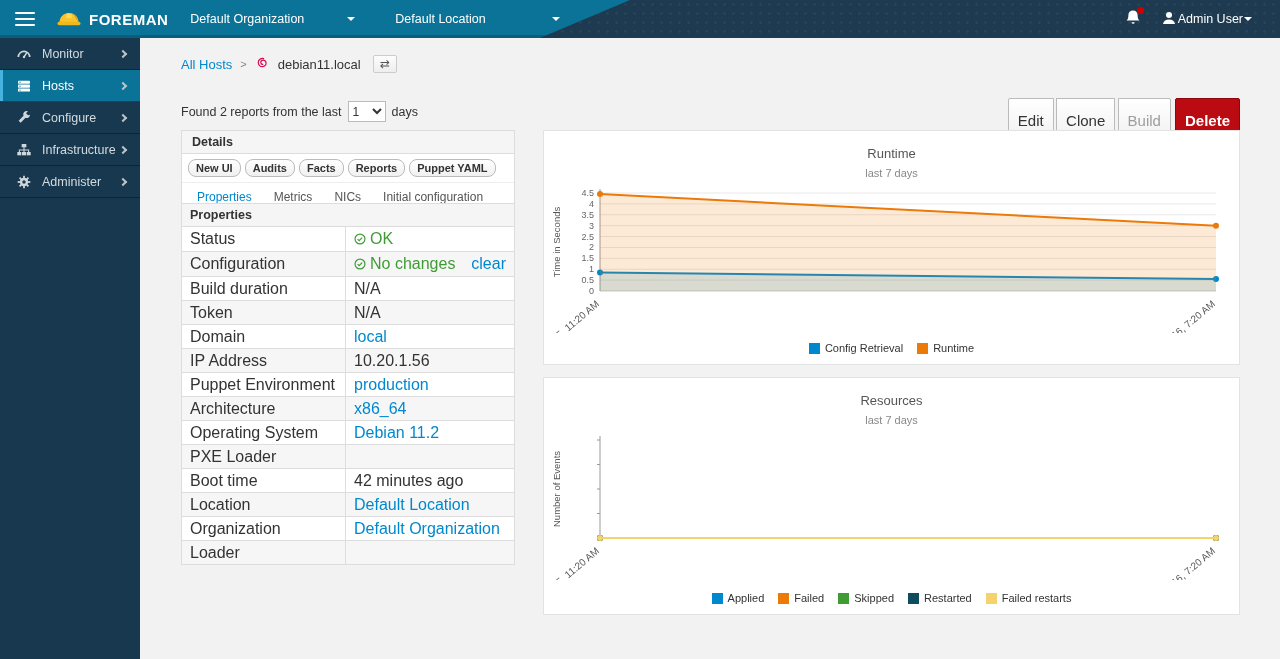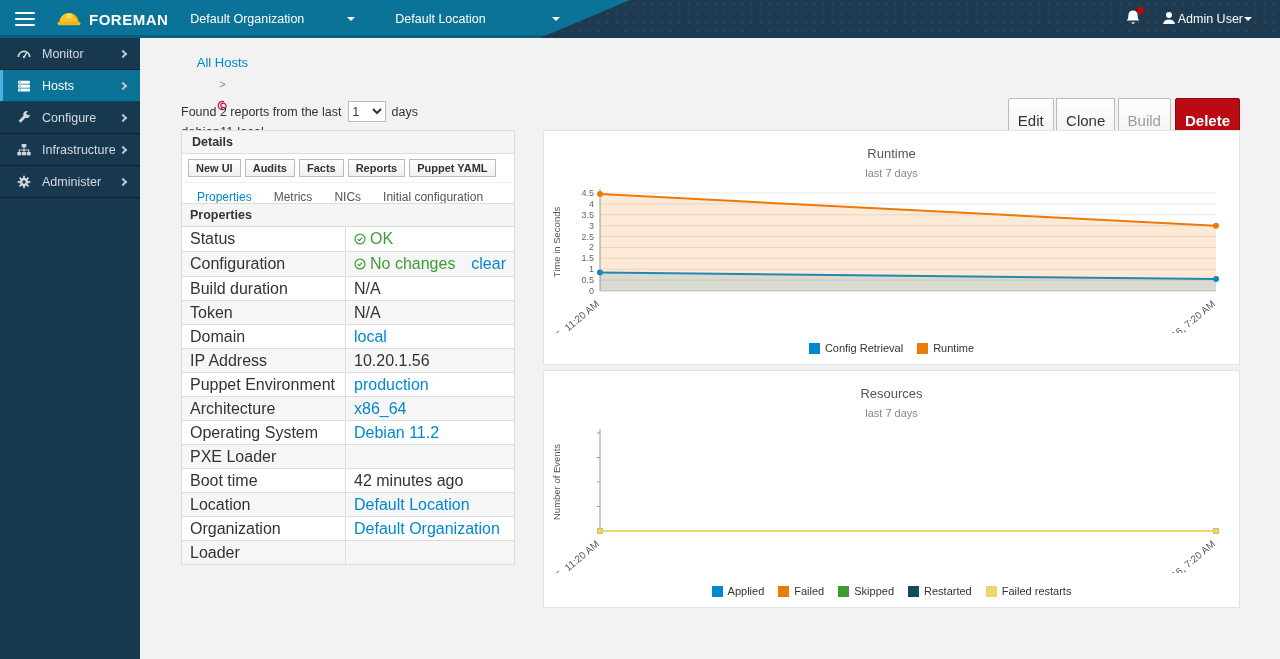--- a/index.html
+++ b/index.html
@@ -27,59 +27,59 @@
   
   .sidebar { position:absolute; top:38px; left:0; width:140px; height:621px; background:#17384e; z-index:20; }
   .side-item { display:flex; align-items:center; height:32px; padding:0 14px 0 16px; color:#d4dbe0; font-size:12.5px; border-bottom:1px solid rgba(0,0,0,.35); cursor:pointer; position:relative; }
   .side-item .icn { width:16px; height:16px; margin-right:10px; flex:0 0 16px; }
   .side-item .chev { width:6px; height:6px; border-right:2px solid #b9c3ca; border-top:2px solid #b9c3ca; transform:rotate(45deg); margin-left:auto; }
   .side-item.active { background:#0b7397; color:#fff; }
   .side-item.active::before { content:""; position:absolute; left:0; top:0; bottom:0; width:3px; background:#46b2e0; }
 
   
   .content { position:absolute; top:38px; left:140px; width:1140px; height:621px; background:#f2f2f2; }
-  .breadcrumb { position:absolute; top:17px; left:41px; display:flex; align-items:center; gap:8px; font-size:13px;flex-direction:column; }
+  .breadcrumb { position:absolute; top:17px; left:41px; display:flex; align-items:center; gap:8px; font-size:13px; }
   .breadcrumb a { color:#0088ce; text-decoration:none; }
   .crumb-sep { color:#888; font-size:11px; }
   .switch-btn { margin-left:4px; border:1px solid #ccc; background:linear-gradient(#fdfdfd,#eee); border-radius:2px; padding:1px 6px; font-size:12px; color:#555; cursor:pointer; }
 
   .reports-bar { position:absolute; top:63px; left:41px; display:flex; align-items:center; gap:6px; font-size:12.5px; color:#333; }
   .reports-bar select { height:21px; width:38px; border:1px solid #bbb; background:#fff; font-size:12px; color:#333; }
 
   .host-actions { position:absolute; top:60px; right:40px; display:flex; align-items:center; }
   .btn { border:1px solid #bbb; background:linear-gradient(#fff,#f0f0f0); color:#333; font-size:15px; padding:13px 9px; cursor:pointer; font-family:inherit; }
   .btn-group .btn { margin-right:-1px; border-radius:0; }
   .btn-group .btn:first-child { border-radius:2px 0 0 2px; }
   .btn-group .btn:last-child { border-radius:0 2px 2px 0; }
   .btn.disabled { color:#9d9d9d; cursor:default; }
   .btn-danger { background:#bb0b12; border-color:#8f070d; color:#fff; border-radius:2px; margin-left:5px; font-weight:bold; }
 
   
   .panel { background:#fff; border:1px solid #ddd; }
   .details-panel { position:absolute; top:92px; left:41px; width:334px; }
   .panel-heading { background:#f5f5f5; border-bottom:1px solid #ddd; font-weight:bold; font-size:12.5px; padding:4px 10px; color:#333; }
   .details-btn-row { padding:5px 6px; display:flex; gap:4px; border-bottom:1px solid #eee; }
-  .details-btn-row .btn { border-radius:0; padding:2px 7px; font-weight:bold; font-size:11px; }
+  .details-btn-row .btn { border-radius:8px; padding:2px 7px; font-weight:bold; font-size:11px; }
   .tabs-row { display:flex; gap:4px; padding:6px 6px 7px; }
   .tab { padding:1px 9px; font-size:12px; color:#555; cursor:pointer; }
   .tab.active { color:#0088ce; }
 
   .props-table { position:absolute; top:165px; left:41px; width:334px; border-collapse:collapse; background:#fff; }
   .props-table th { background:#f5f5f5; text-align:left; font-size:12.5px; padding:4px 8px; border:1px solid #ddd; }
   .props-table td { border:1px solid #ddd; font-size:16px; padding:2.5px 8px; height:19px; }
   .props-table tr:nth-child(even) td { background:#f6f6f6; }
   .props-table td.lbl { width:164px; color:#333; }
   .val-link { color:#0088ce; cursor:pointer; }
   .val-ok { color:#3f9c35; display:inline-flex; align-items:center; gap:4px; }
   .clear-link { float:right; color:#0088ce; cursor:pointer; }
 
   
   .chart-panel { position:absolute; left:403px; width:697px; background:#fff; border:1px solid #e3e3e3; }
   #runtime-panel { top:92px; height:235px; }
-  #resources-panel { top:332px; height:238px; }
+  #resources-panel { top:339px; height:238px; }
   .chart-title { text-align:center; font-size:13px; color:#555; padding-top:15px; }
   .chart-subtitle { text-align:center; font-size:11px; color:#888; padding-top:6px; }
   .chart-svg { display:block; margin-top:2px; }
   .legend { position:absolute; bottom:10px; left:0; right:0; display:flex; justify-content:center; gap:14px; font-size:11px; color:#333; }
   .legend-item { display:flex; align-items:center; gap:5px; cursor:pointer; }
   .legend-sq { width:11px; height:11px; display:inline-block; }
 </style>
 </head>
 <body>
 

